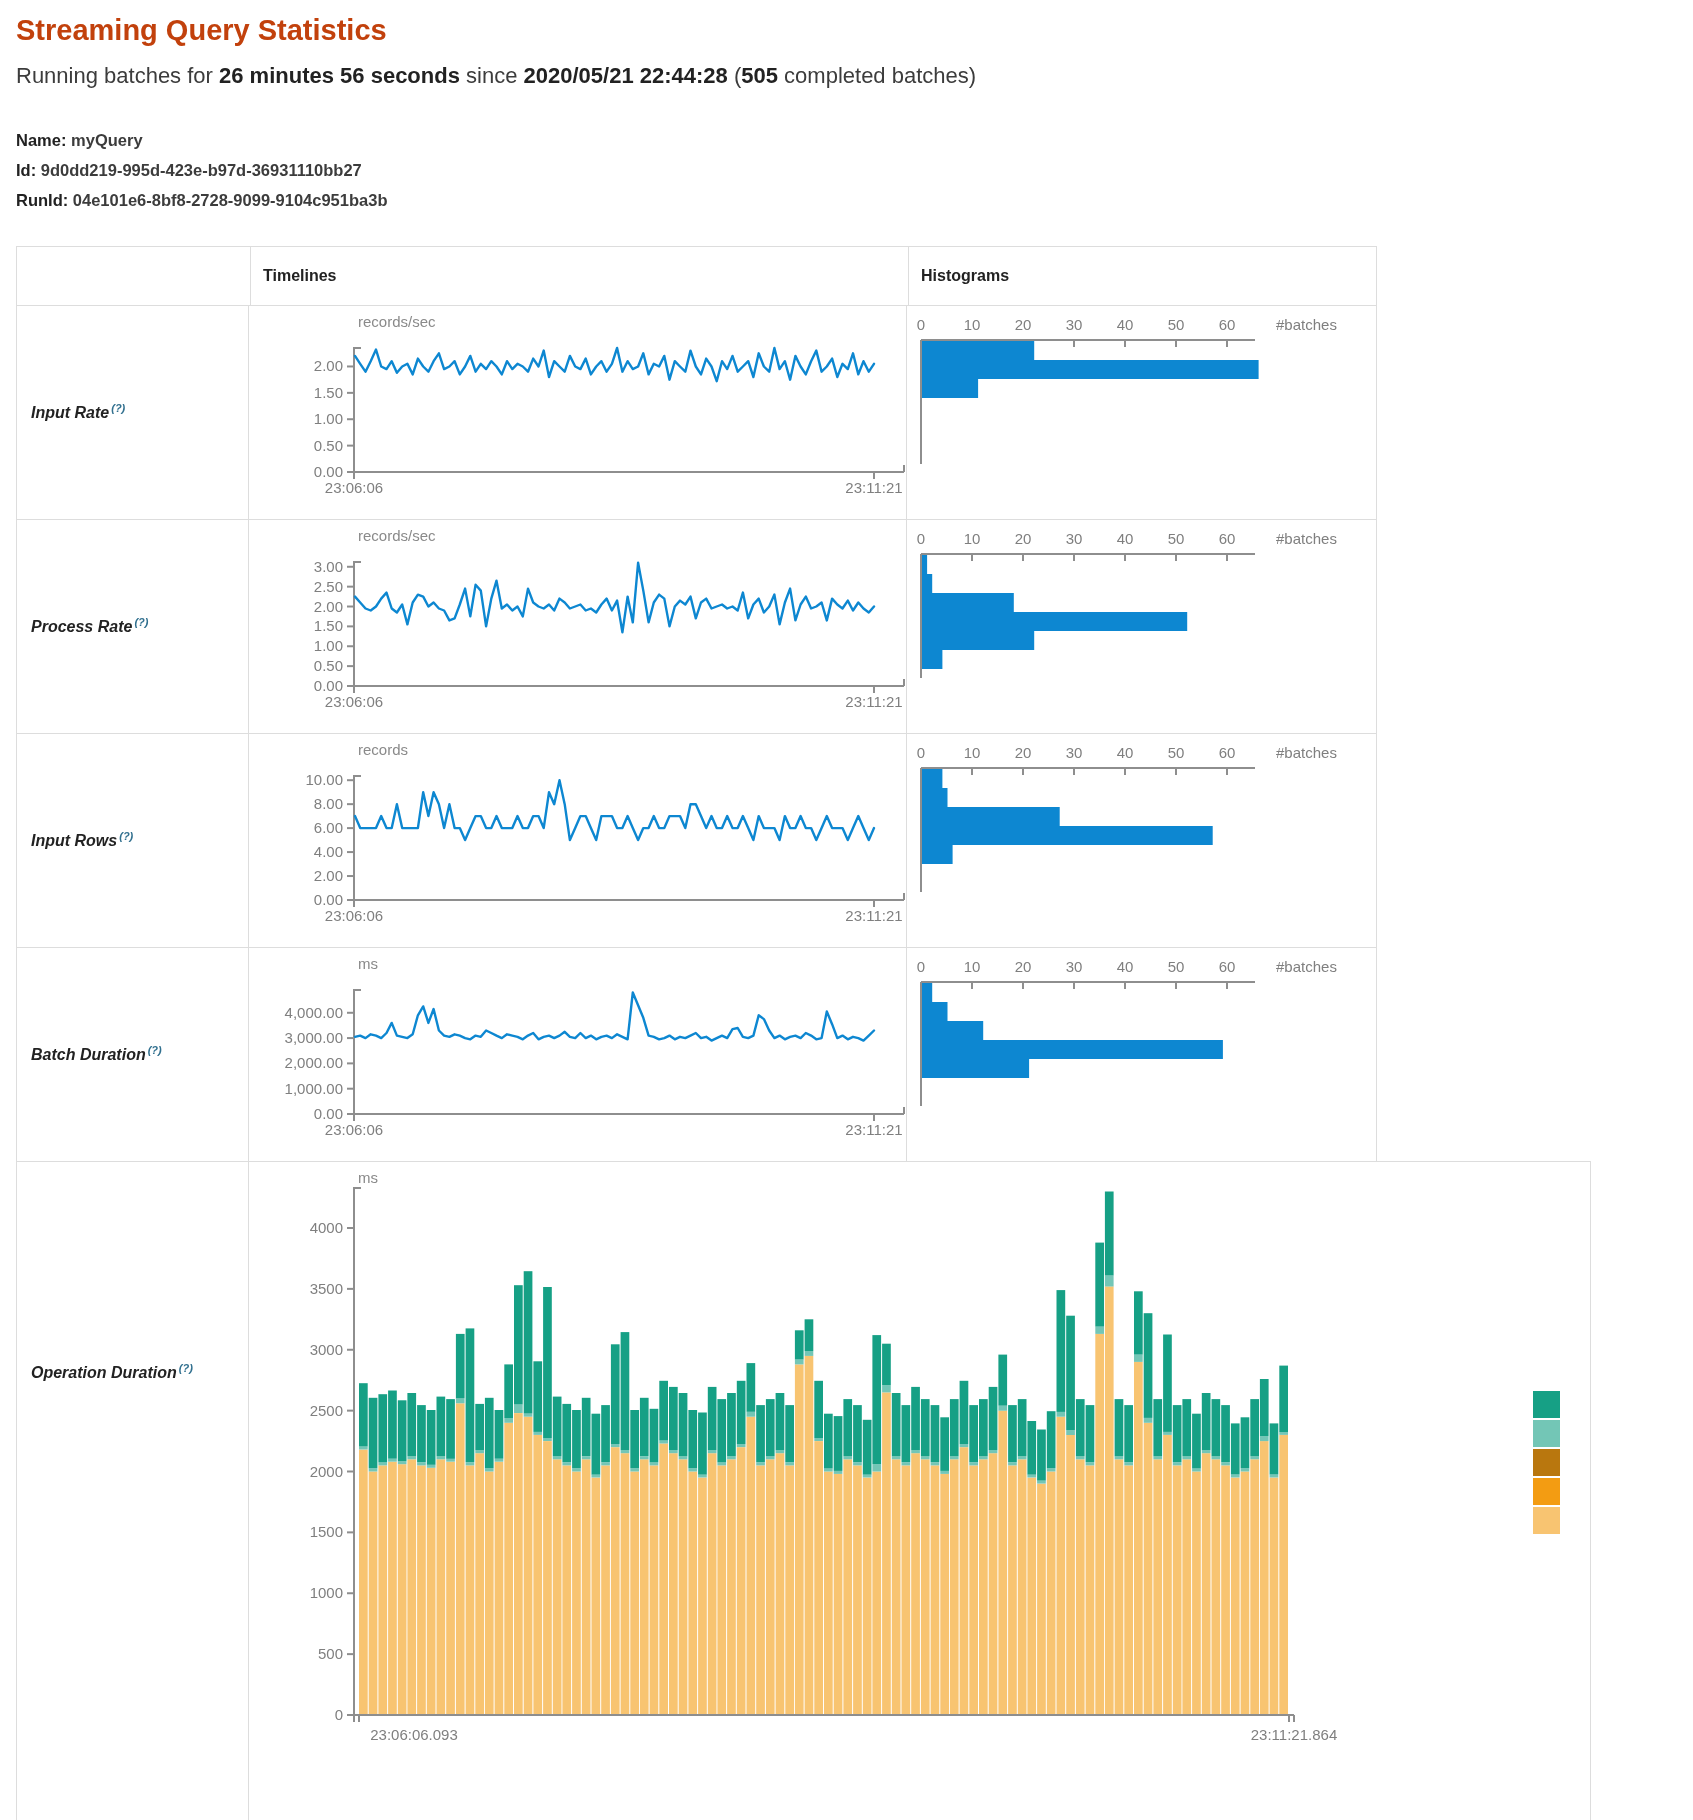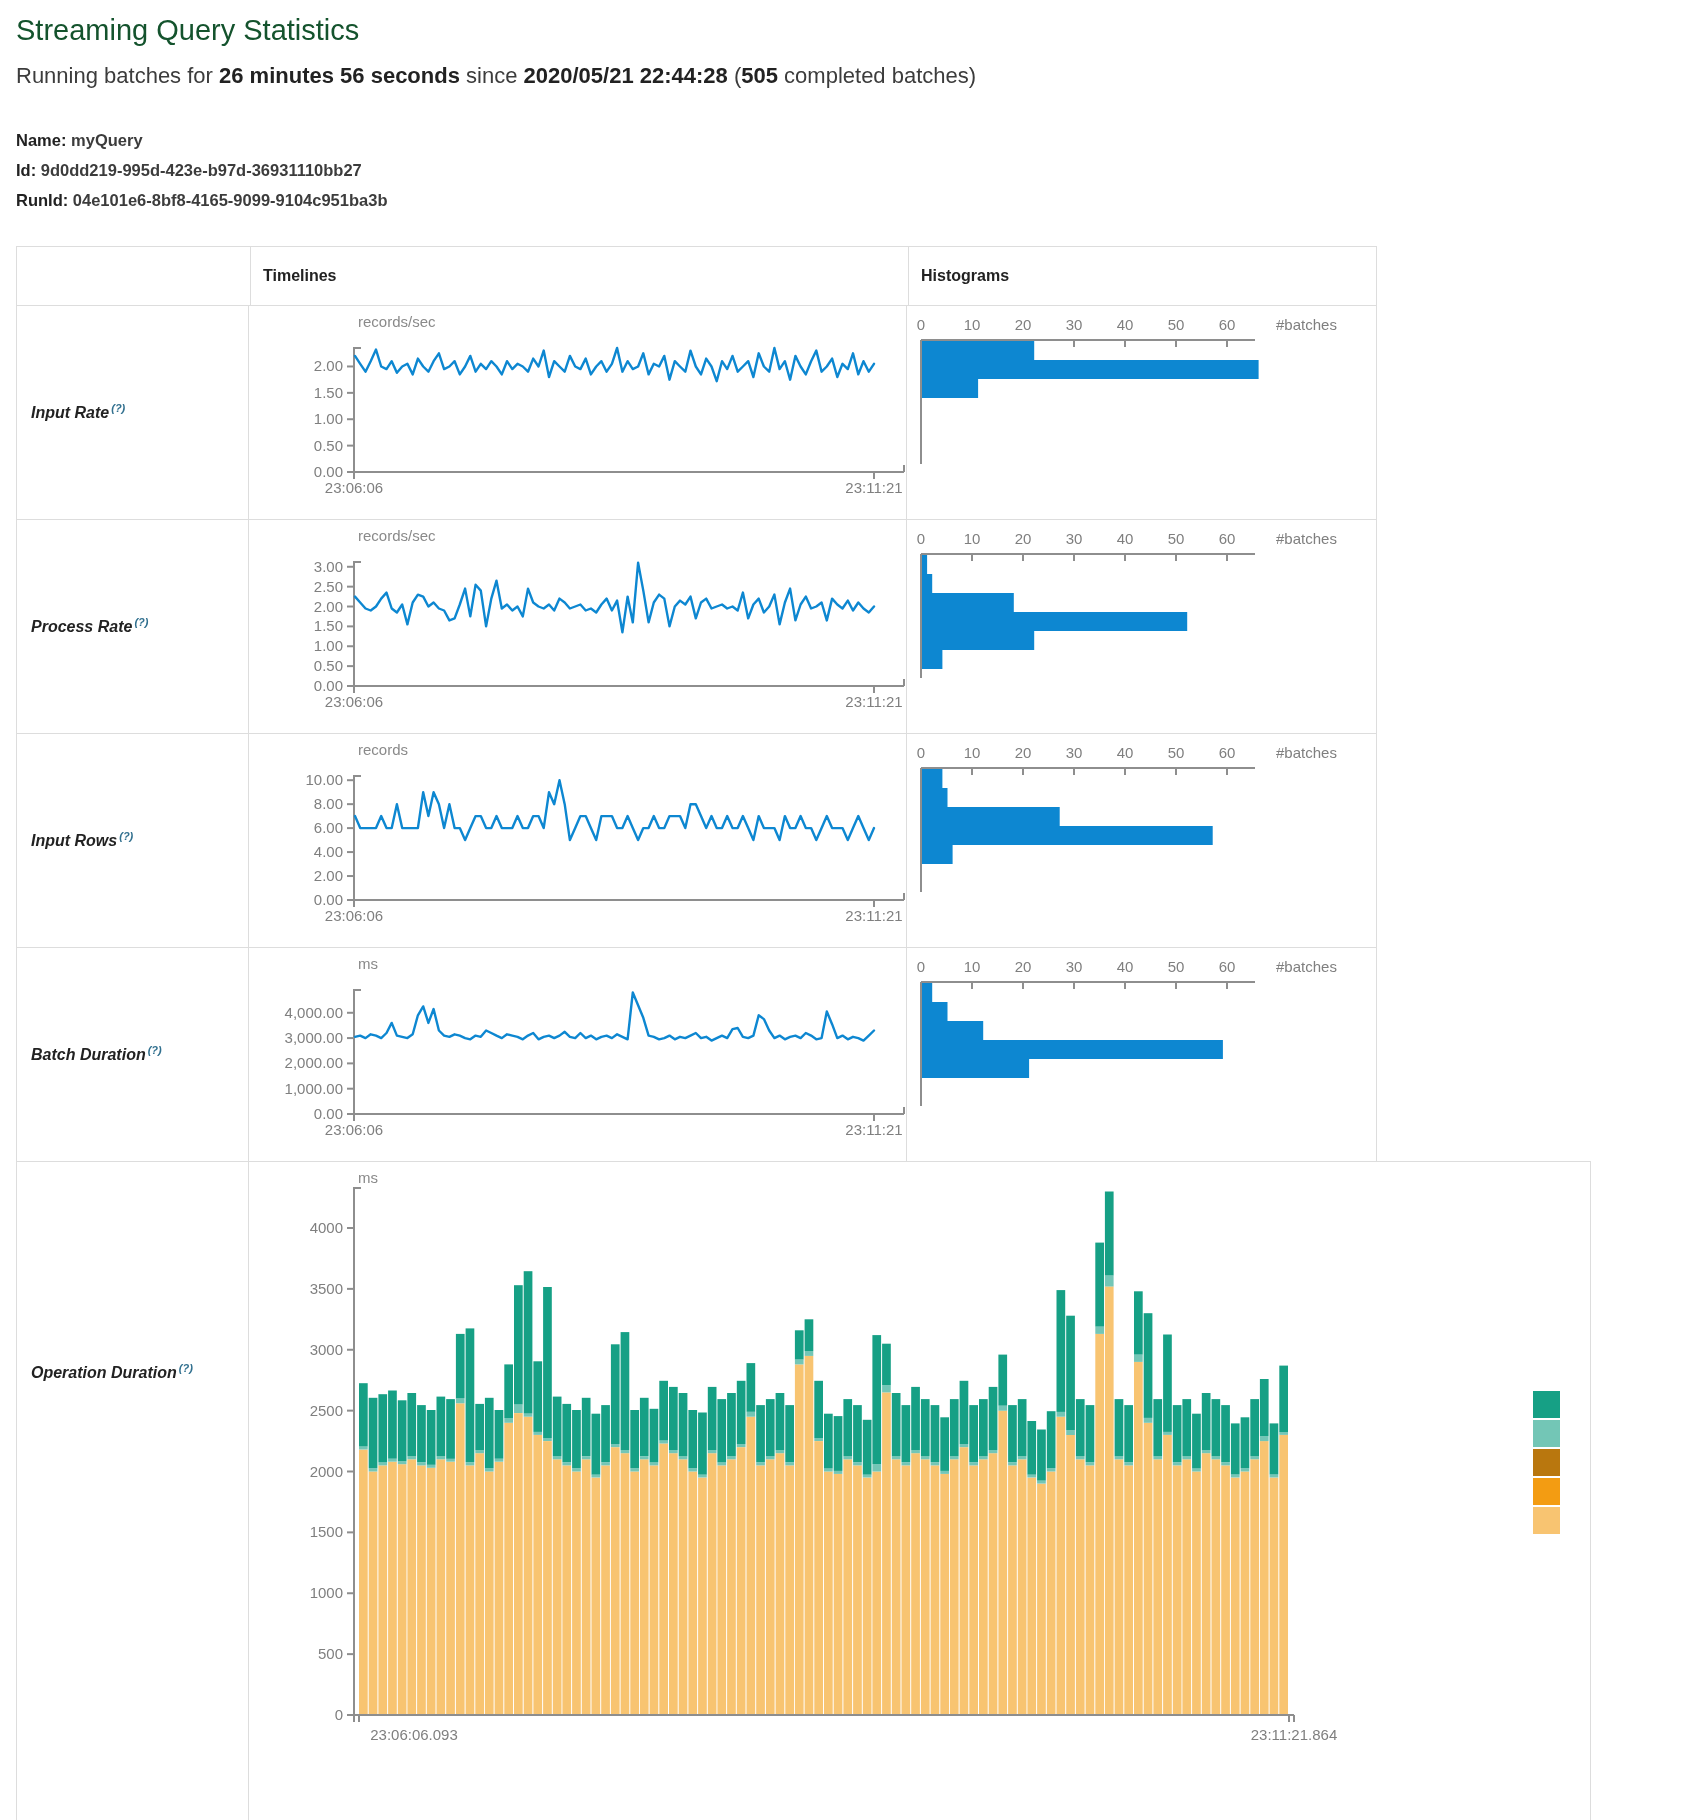--- a/index.html
+++ b/index.html
@@ -4,21 +4,21 @@
 <style>
   * { box-sizing: border-box; margin: 0; padding: 0; }
   html,body { background:#fff; }
   body {
     font-family: "Liberation Sans", sans-serif;
     color:#333;
     width:1693px;
     position:relative;
   }
   .page { padding:14px 16px 0 16px; }
-  h1.title { font-size:29px; font-weight:normal; color:#14532d; letter-spacing:0; }
+  h1.title { font-size:29px; font-weight:bold; color:#c2410c; letter-spacing:0; }
   .subtitle { margin-top:16px; font-size:22px; color:#3c3c3c; }
   .subtitle b { color:#222; }
   .meta { margin-top:36px; font-size:16.5px; line-height:30px; color:#3c3c3c;font-weight:bold; }
   .meta b { color:#222; }
 
   .tbl { margin-top:32px; }
   .trow { display:flex; border:1px solid #ddd; margin-top:-1px; background:#fff; }
   .trow.head { height:60px; width:1361px; }
   .trow.r { height:215px; width:1361px; }
   .trow.r5 { height:660px; width:1575px; }
@@ -37,21 +37,21 @@
 <body>
 
 <div class="page">
   <h1 class="title">Streaming Query Statistics</h1>
 
   <p class="subtitle"><span>Running batches for </span><b>26 minutes 56 seconds</b><span> since </span><b>2020/05/21 22:44:28</b><span> (</span><b>505</b><span> completed batches)</span></p>
 
   <div class="meta">
     <div><b>Name:</b> <span>myQuery</span></div>
     <div><b>Id:</b> <span>9d0dd219-995d-423e-b97d-36931110bb27</span></div>
-    <div><b>RunId:</b> <span>04e101e6-8bf8-4165-9099-9104c951ba3b</span></div>
+    <div><b>RunId:</b> <span>04e101e6-8bf8-2728-9099-9104c951ba3b</span></div>
   </div>
 
   <div class="tbl">
 
     <div class="trow head">
       <div class="c1"></div>
       <div class="c2">
           <span>Timelines</span>
         </div>
       <div class="c3">

